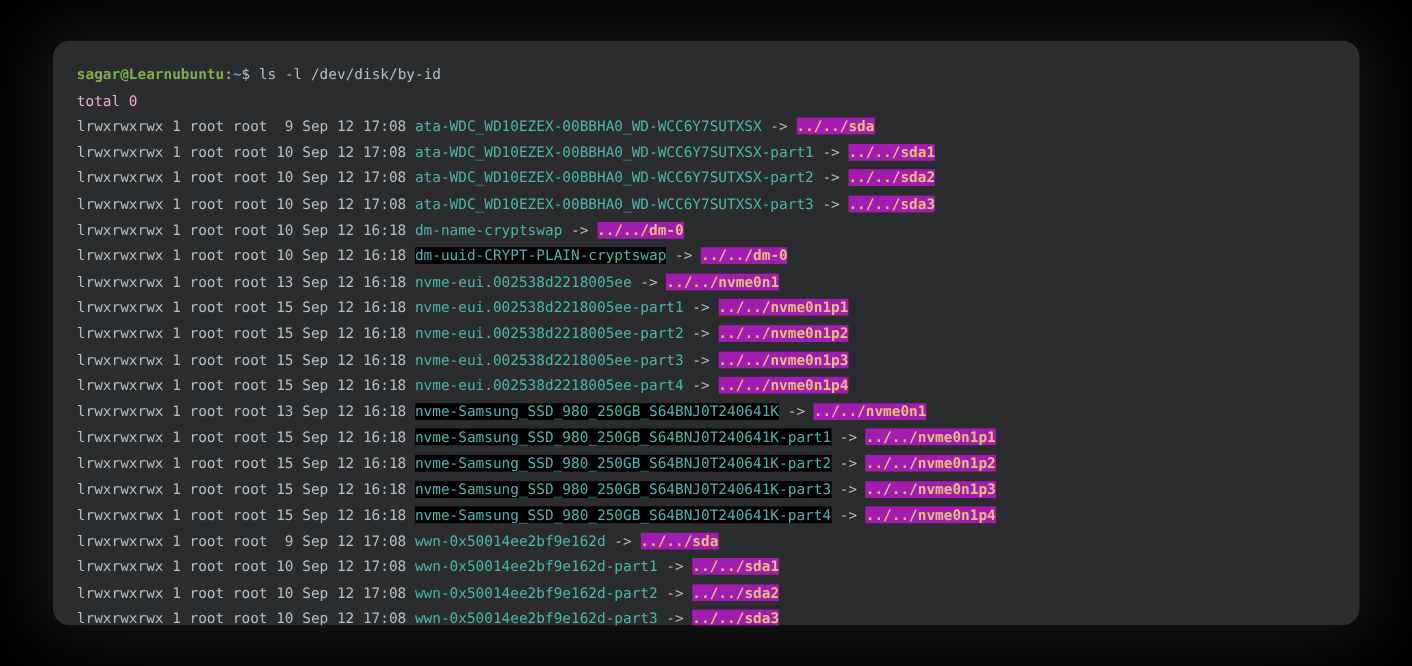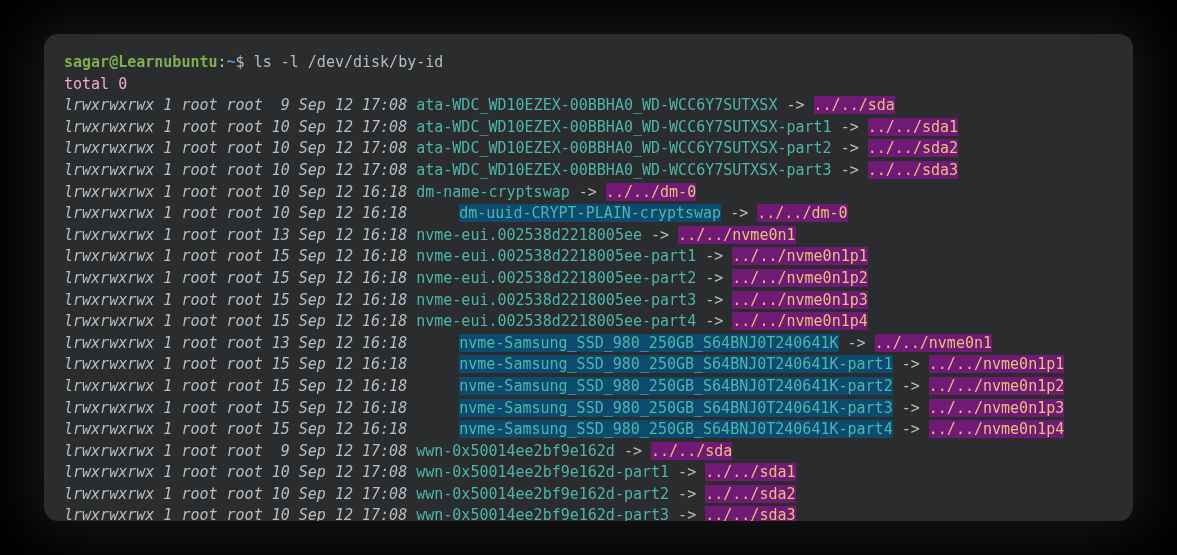--- a/index.html
+++ b/index.html
@@ -20,37 +20,37 @@
     border-radius: 14px;
     box-shadow: 0 0 60px 12px rgba(100,100,100,0.25);
   }
   .terminal {
     position: absolute;
     inset: 0;
     background: #2a2c2e;
     border-radius: 14px;
     padding: 18px 20px 20px 20px;
     color: #b7bfc4;
-    font-size: 15px;
+    font-size: 12px;
     line-height: 21.6px;
     white-space: pre;
     overflow: hidden;
   }
   .line { display: block; }
   .user    { color: #7fb04f; font-weight: bold; }
   .host    { color: #7fb04f; font-weight: bold; }
   .at      { color: #7fb04f; font-weight: bold; }
   .path    { color: #4c9bd6; font-weight: bold; }
   .dollar  { color: #b7bfc4; }
   .cmd     { color: #b7bfc4; }
-  .perm    { color: #b7bfc4; font-style: italic; }
+  .perm    { color: #b7bfc4; }
   .symname { color: #4db6ac; font-weight: normal; }
   .arrow   { color: #b7bfc4; }
-  .target  { color: #e6c07b; font-weight: normal; background: #701a75; }
-  .hl      { background: #0c4a6e; margin-left: 43px; }
+  .target  { color: #e6c07b; font-weight: bold; background: #a21caf; }
+  .hl      { background: #000000; }
   .total   { color: #f9a8d4; }
 </style>
 </head>
 <body>
 
 <div class="glow-wrap">
   <div class="terminal"><span class="line"><span class="user">sagar</span><span class="at">@</span><span class="host">Learnubuntu</span><span class="dollar">:</span><span class="path">~</span><span class="dollar">$</span><span class="cmd"> </span><span class="cmd">ls -l /dev/disk/by-id</span></span><span class="line total">total 0</span><span id="listing"><span class="line"><span class="perm">lrwxrwxrwx 1 root root  9 Sep 12 17:08 </span><span class="symname">ata-WDC_WD10EZEX-00BBHA0_WD-WCC6Y7SUTXSX</span><span class="arrow"> -&gt; </span><span class="target">../../sda</span></span><span class="line"><span class="perm">lrwxrwxrwx 1 root root 10 Sep 12 17:08 </span><span class="symname">ata-WDC_WD10EZEX-00BBHA0_WD-WCC6Y7SUTXSX-part1</span><span class="arrow"> -&gt; </span><span class="target">../../sda1</span></span><span class="line"><span class="perm">lrwxrwxrwx 1 root root 10 Sep 12 17:08 </span><span class="symname">ata-WDC_WD10EZEX-00BBHA0_WD-WCC6Y7SUTXSX-part2</span><span class="arrow"> -&gt; </span><span class="target">../../sda2</span></span><span class="line"><span class="perm">lrwxrwxrwx 1 root root 10 Sep 12 17:08 </span><span class="symname">ata-WDC_WD10EZEX-00BBHA0_WD-WCC6Y7SUTXSX-part3</span><span class="arrow"> -&gt; </span><span class="target">../../sda3</span></span><span class="line"><span class="perm">lrwxrwxrwx 1 root root 10 Sep 12 16:18 </span><span class="symname">dm-name-cryptswap</span><span class="arrow"> -&gt; </span><span class="target">../../dm-0</span></span><span class="line"><span class="perm">lrwxrwxrwx 1 root root 10 Sep 12 16:18 </span><span class="symname hl">dm-uuid-CRYPT-PLAIN-cryptswap</span><span class="arrow"> -&gt; </span><span class="target">../../dm-0</span></span><span class="line"><span class="perm">lrwxrwxrwx 1 root root 13 Sep 12 16:18 </span><span class="symname">nvme-eui.002538d2218005ee</span><span class="arrow"> -&gt; </span><span class="target">../../nvme0n1</span></span><span class="line"><span class="perm">lrwxrwxrwx 1 root root 15 Sep 12 16:18 </span><span class="symname">nvme-eui.002538d2218005ee-part1</span><span class="arrow"> -&gt; </span><span class="target">../../nvme0n1p1</span></span><span class="line"><span class="perm">lrwxrwxrwx 1 root root 15 Sep 12 16:18 </span><span class="symname">nvme-eui.002538d2218005ee-part2</span><span class="arrow"> -&gt; </span><span class="target">../../nvme0n1p2</span></span><span class="line"><span class="perm">lrwxrwxrwx 1 root root 15 Sep 12 16:18 </span><span class="symname">nvme-eui.002538d2218005ee-part3</span><span class="arrow"> -&gt; </span><span class="target">../../nvme0n1p3</span></span><span class="line"><span class="perm">lrwxrwxrwx 1 root root 15 Sep 12 16:18 </span><span class="symname">nvme-eui.002538d2218005ee-part4</span><span class="arrow"> -&gt; </span><span class="target">../../nvme0n1p4</span></span><span class="line"><span class="perm">lrwxrwxrwx 1 root root 13 Sep 12 16:18 </span><span class="symname hl">nvme-Samsung_SSD_980_250GB_S64BNJ0T240641K</span><span class="arrow"> -&gt; </span><span class="target">../../nvme0n1</span></span><span class="line"><span class="perm">lrwxrwxrwx 1 root root 15 Sep 12 16:18 </span><span class="symname hl">nvme-Samsung_SSD_980_250GB_S64BNJ0T240641K-part1</span><span class="arrow"> -&gt; </span><span class="target">../../nvme0n1p1</span></span><span class="line"><span class="perm">lrwxrwxrwx 1 root root 15 Sep 12 16:18 </span><span class="symname hl">nvme-Samsung_SSD_980_250GB_S64BNJ0T240641K-part2</span><span class="arrow"> -&gt; </span><span class="target">../../nvme0n1p2</span></span><span class="line"><span class="perm">lrwxrwxrwx 1 root root 15 Sep 12 16:18 </span><span class="symname hl">nvme-Samsung_SSD_980_250GB_S64BNJ0T240641K-part3</span><span class="arrow"> -&gt; </span><span class="target">../../nvme0n1p3</span></span><span class="line"><span class="perm">lrwxrwxrwx 1 root root 15 Sep 12 16:18 </span><span class="symname hl">nvme-Samsung_SSD_980_250GB_S64BNJ0T240641K-part4</span><span class="arrow"> -&gt; </span><span class="target">../../nvme0n1p4</span></span><span class="line"><span class="perm">lrwxrwxrwx 1 root root  9 Sep 12 17:08 </span><span class="symname">wwn-0x50014ee2bf9e162d</span><span class="arrow"> -&gt; </span><span class="target">../../sda</span></span><span class="line"><span class="perm">lrwxrwxrwx 1 root root 10 Sep 12 17:08 </span><span class="symname">wwn-0x50014ee2bf9e162d-part1</span><span class="arrow"> -&gt; </span><span class="target">../../sda1</span></span><span class="line"><span class="perm">lrwxrwxrwx 1 root root 10 Sep 12 17:08 </span><span class="symname">wwn-0x50014ee2bf9e162d-part2</span><span class="arrow"> -&gt; </span><span class="target">../../sda2</span></span><span class="line"><span class="perm">lrwxrwxrwx 1 root root 10 Sep 12 17:08 </span><span class="symname">wwn-0x50014ee2bf9e162d-part3</span><span class="arrow"> -&gt; </span><span class="target">../../sda3</span></span></span></div>
 </div>
 
 </body></html>

